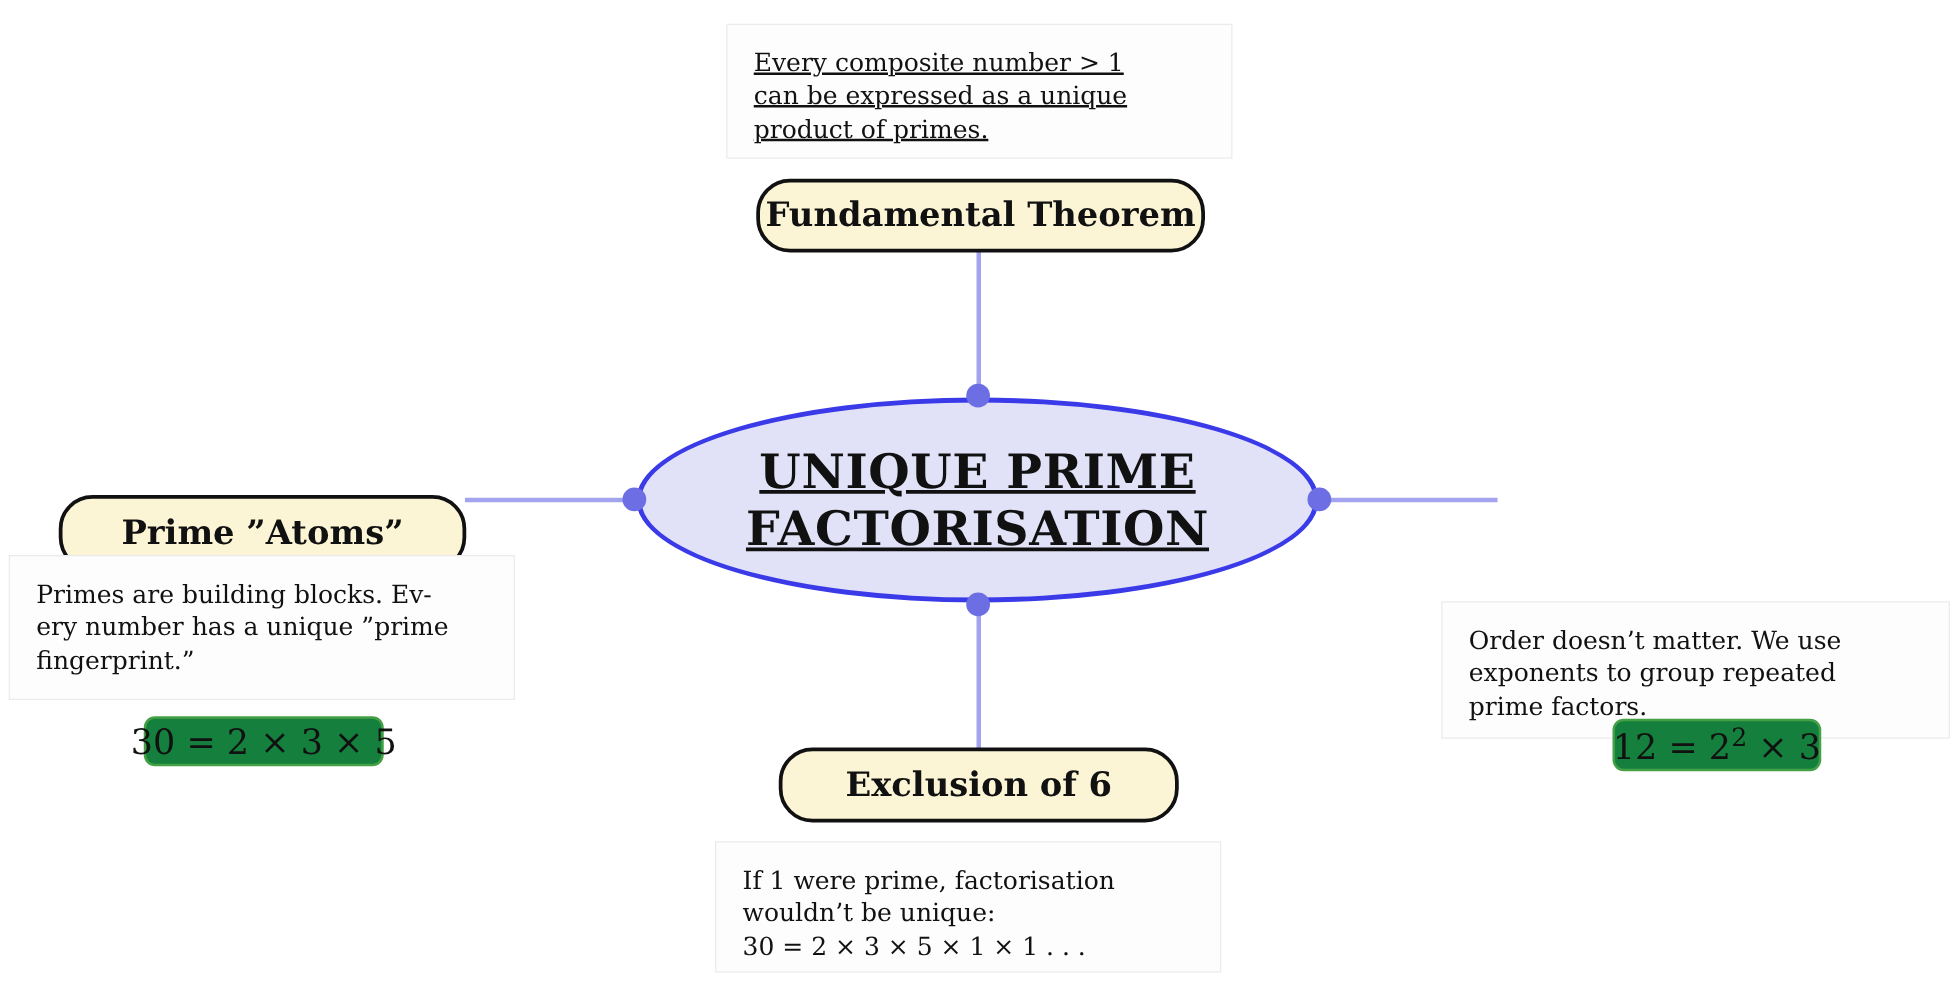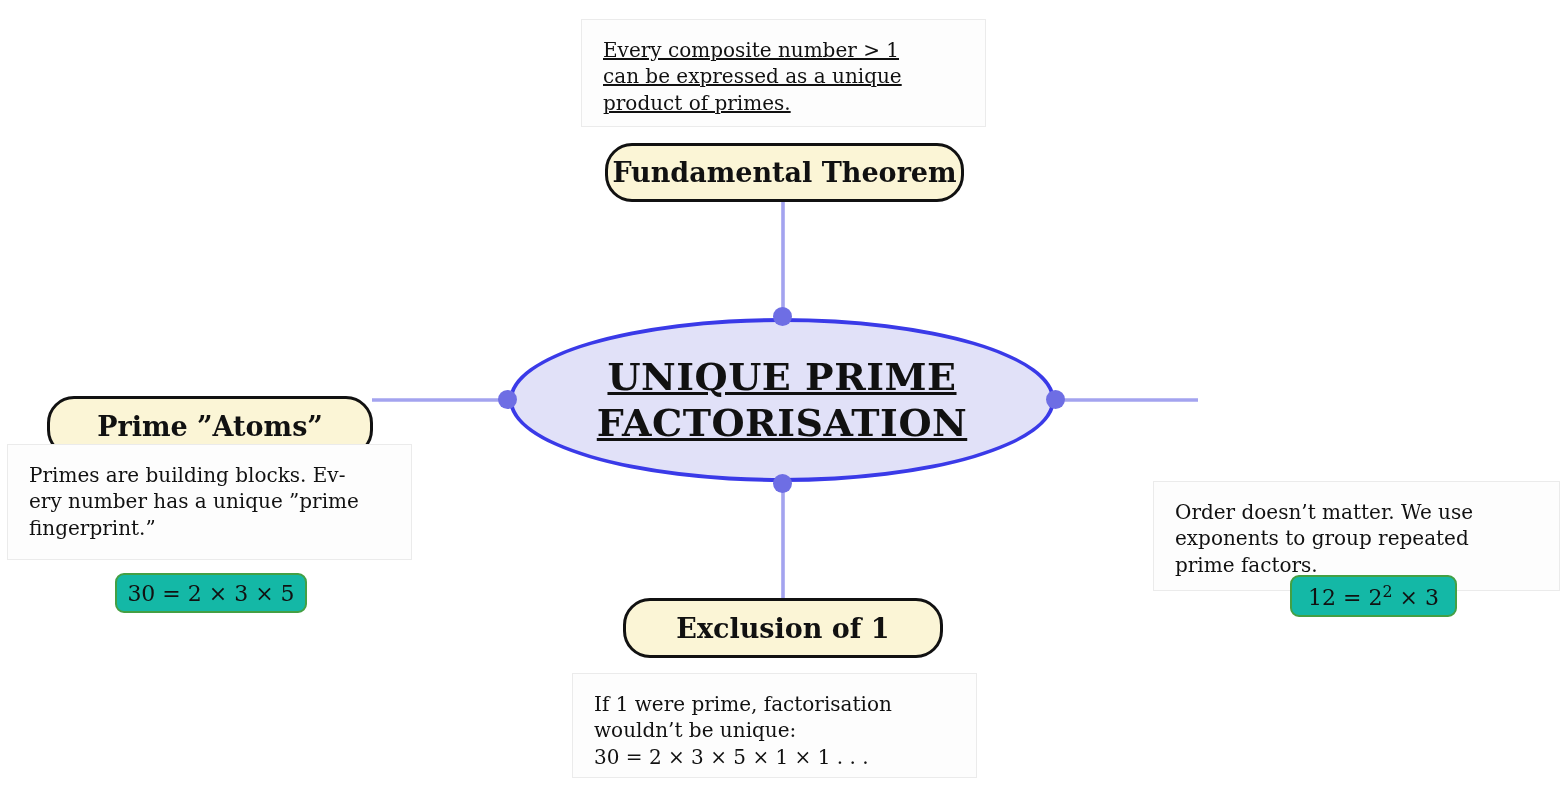--- a/index.html
+++ b/index.html
@@ -70,27 +70,27 @@
     border: 1px solid #ebebeb;
     padding: 17px 0 0 21px;
     font-size: 20px;
     line-height: 1.32;
     white-space: pre-line;
     z-index: 2;
   }
   .example {
     position: absolute;
     box-sizing: border-box;
-    background: #14b8a6;
+    background: #15803d;
     border: 2px solid #44a044;
     border-radius: 9px;
     display: flex;
     align-items: center;
     justify-content: center;
-    font-size: 22px;
+    font-size: 28px;
     white-space: nowrap;
     z-index: 2;
   }
   
   #node-top    { left: 605px; top: 143px; width: 359px; height: 59px; }
   #node-left   { left: 47px;  top: 370px; width: 326px; height: 61px; margin-top: 26px; }
   #node-right  { left: 1197px; top: 370px; width: 319px; height: 62px; }
   #node-bottom { left: 623px; top: 598px; width: 320px; height: 60px; }
 
   #note-top    { left: 581px; top: 19px;  width: 405px; height: 108px; text-decoration: underline; }
@@ -145,19 +145,19 @@
   <div class="example" id="example-left">30 = 2 × 3 × 5</div>
 
   <div class="note" id="note-right">Order doesn’t matter. We use
 exponents to group repeated
 prime factors.</div>
   <div class="example" id="example-right">
       <span>12&nbsp;=&nbsp;2<span class="sup">2</span>&nbsp;×&nbsp;3</span>
     </div>
 
   <div class="node" id="node-bottom">
-    <span class="node-label">Exclusion of 1</span>
+    <span class="node-label">Exclusion of 6</span>
   </div>
   <div class="note" id="note-bottom">If 1 were prime, factorisation
 wouldn’t be unique:
 30 = 2 × 3 × 5 × 1 × 1 . . .</div>
 
 </div>
 
 </body></html>

